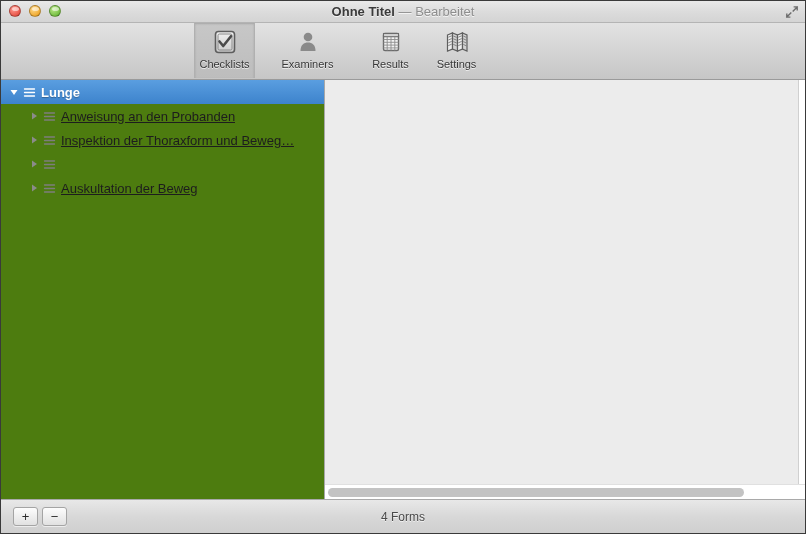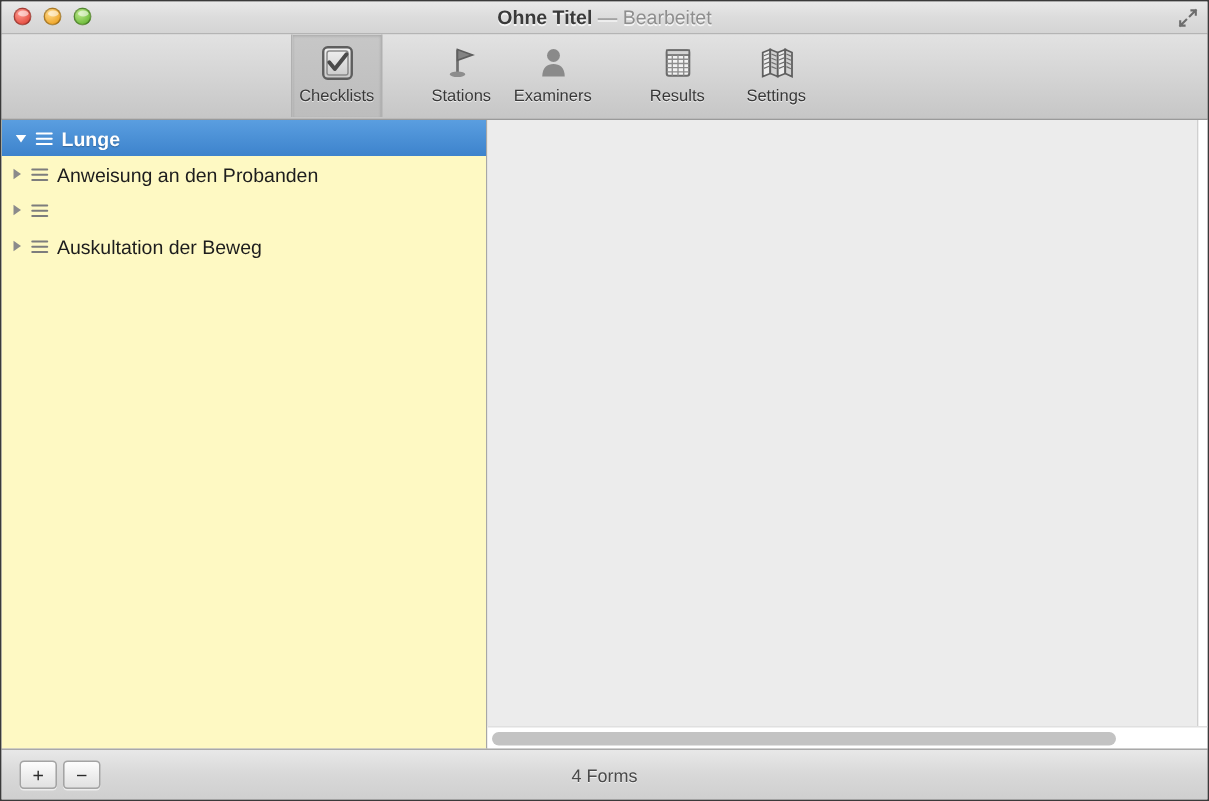--- a/index.html
+++ b/index.html
@@ -125,21 +125,21 @@
 
   
   #body-area {
     position: relative;
     height: 419px;
     display: flex;
   }
 
   #sidebar {
     width: 324px;
-    background: #fef9c3;
+    background: #4d7c0f;
     position: relative;
     overflow: hidden;
     border-right: 1px solid #a7a7a7;
   }
 
   .row {
     height: 24px;
     display: flex;
     align-items: center;
     padding-left: 6px;
@@ -148,21 +148,21 @@
     cursor: default;
     white-space: nowrap;
     overflow: hidden;
   }
   .row.selected {
     background: linear-gradient(to bottom, #5a9ee0 0%, #3d83cc 100%);
     color: #ffffff;
     font-weight: bold;
     text-shadow: 0 1px 1px rgba(0,0,0,0.28);
   }
-  .row.child { padding-left: 3px; }
+  .row.child { padding-left: 26px; text-decoration: underline; }
 
   .twisty {
     width: 14px;
     height: 14px;
     flex: 0 0 14px;
     display: flex;
     align-items: center;
     justify-content: center;
     cursor: pointer;
   }
@@ -296,30 +296,20 @@
           <rect x="4.5" y="3.5" width="19" height="21" rx="3" ry="3" fill="url(#gMetal)" stroke="#5e5e5e" stroke-width="1.6"></rect>
           <rect x="7" y="6" width="14" height="16" rx="1.5" ry="1.5" fill="none" stroke="#8a8a8a" stroke-width="1"></rect>
           <path d="M8.5 13.5 L12.2 18 L20 8.2" fill="none" stroke="#4a4a4a" stroke-width="2.6" stroke-linecap="round" stroke-linejoin="round"></path>
         </svg>
       </div>
       <div class="tool-label">Checklists</div>
     </div>
 
     <div class="tool-gap"></div>
 
-    <div class="tool-item">
-      <div class="tool-icon">
-        <svg width="28" height="28" viewBox="0 0 28 28">
-          <path d="M11 5 L11 21" stroke="#6f6f6f" stroke-width="1.8" fill="none"></path>
-          <path d="M11 5 L21 8.6 L11 12.2 Z" fill="#838383" stroke="#5f5f5f" stroke-width="1.1"></path>
-          <ellipse cx="11" cy="21.5" rx="5.2" ry="1.9" fill="#8d8d8d"></ellipse>
-        </svg>
-      </div>
-      <div class="tool-label">Stations</div>
-    </div>
 
     <div class="tool-item">
       <div class="tool-icon">
         <svg width="28" height="28" viewBox="0 0 28 28">
           <circle cx="14" cy="9" r="4.3" fill="#8a8a8a"></circle>
           <path d="M6.5 23 C6.5 16.8 10 14.6 14 14.6 C18 14.6 21.5 16.8 21.5 23 Z" fill="#8a8a8a"></path>
         </svg>
       </div>
       <div class="tool-label">Examiners</div>
     </div>
@@ -402,53 +392,70 @@
             <g stroke="#7d7d7d" stroke-width="1.3" stroke-linecap="round">
               <line x1="1.5" y1="2" x2="11.5" y2="2"></line>
               <line x1="1.5" y1="5.5" x2="11.5" y2="5.5"></line>
               <line x1="1.5" y1="9" x2="11.5" y2="9"></line>
             </g>
           </svg>
         </span>
         <span class="row-label">Anweisung an den Probanden</span>
       </div>
 
-
       <div class="row child">
         <span class="twisty">
           <svg width="10" height="10" viewBox="0 0 10 10">
               <path d="M3 1.5 L8 5 L3 8.5 Z" fill="#8b8b8b"></path>
             </svg>
         </span>
         <span class="list-icon">
           <svg width="13" height="11" viewBox="0 0 13 11">
             <g stroke="#7d7d7d" stroke-width="1.3" stroke-linecap="round">
               <line x1="1.5" y1="2" x2="11.5" y2="2"></line>
               <line x1="1.5" y1="5.5" x2="11.5" y2="5.5"></line>
               <line x1="1.5" y1="9" x2="11.5" y2="9"></line>
             </g>
           </svg>
         </span>
+        <span class="row-label">Inspektion der Thoraxform und Beweg…</span>
       </div>
 
       <div class="row child">
         <span class="twisty">
           <svg width="10" height="10" viewBox="0 0 10 10">
               <path d="M3 1.5 L8 5 L3 8.5 Z" fill="#8b8b8b"></path>
             </svg>
         </span>
         <span class="list-icon">
           <svg width="13" height="11" viewBox="0 0 13 11">
             <g stroke="#7d7d7d" stroke-width="1.3" stroke-linecap="round">
               <line x1="1.5" y1="2" x2="11.5" y2="2"></line>
               <line x1="1.5" y1="5.5" x2="11.5" y2="5.5"></line>
               <line x1="1.5" y1="9" x2="11.5" y2="9"></line>
             </g>
           </svg>
         </span>
+      </div>
+
+      <div class="row child">
+        <span class="twisty">
+          <svg width="10" height="10" viewBox="0 0 10 10">
+              <path d="M3 1.5 L8 5 L3 8.5 Z" fill="#8b8b8b"></path>
+            </svg>
+        </span>
+        <span class="list-icon">
+          <svg width="13" height="11" viewBox="0 0 13 11">
+            <g stroke="#7d7d7d" stroke-width="1.3" stroke-linecap="round">
+              <line x1="1.5" y1="2" x2="11.5" y2="2"></line>
+              <line x1="1.5" y1="5.5" x2="11.5" y2="5.5"></line>
+              <line x1="1.5" y1="9" x2="11.5" y2="9"></line>
+            </g>
+          </svg>
+        </span>
         <span class="row-label">Auskultation der Beweg</span>
       </div>
 
     </div>
 
     <div id="content">
       <div id="content-inner"></div>
       <div id="content-rightstrip"></div>
       <div id="hscroll-track">
         <div id="hscroll-thumb"></div>

